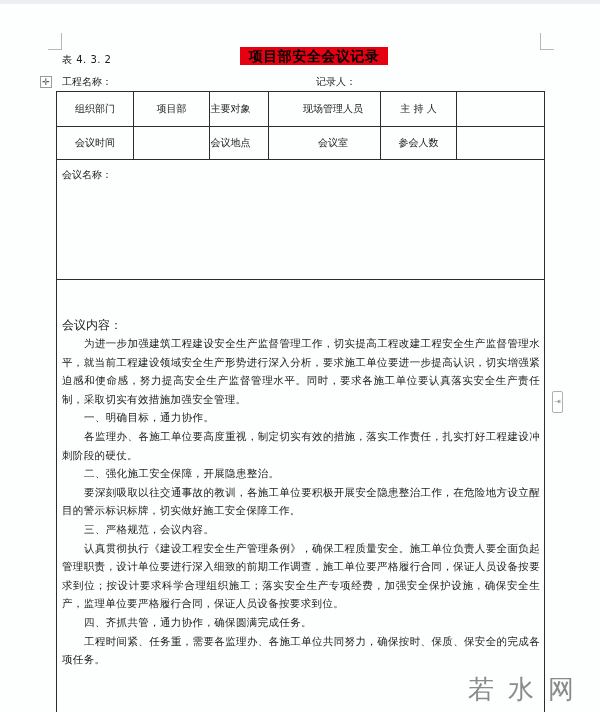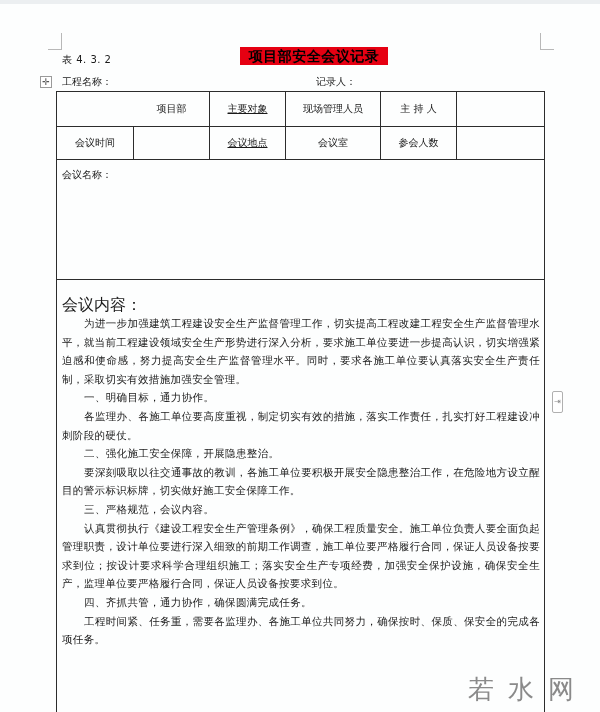--- a/index.html
+++ b/index.html
@@ -36,29 +36,29 @@
   .row.r1 { top:0; height:35px; }
   .row.r2 { top:35px; height:33px; }
   .row.r3 { top:68px; height:120px; }
   .cell {
     position:absolute; top:0; height:100%; border-right:1.5px solid #2c2c2c; box-sizing:border-box;
     font-size:10px; display:flex; align-items:center; justify-content:center; white-space:nowrap;
   }
   .cell.last { border-right:none; }
   .c1 { left:0; width:77px; }
   .c2 { left:77px; width:76px; }
-  .c3 { left:153px; width:76px;text-decoration:underline; }
+  .c3 { left:136px; width:76px; }
   .c4 { left:229px; width:95px; }
   .c5 { left:324px; width:76px; }
   .c6 { left:400px; width:88px; }
 
   .meeting-name-label { position:absolute; left:5px; top:8px; font-size:10px; }
 
   .content { position:absolute; left:5px; top:206px; width:478px; font-size:10.5px; line-height:18.6px; }
-  .content-label { font-size:16px; line-height:14px; margin-bottom:2px; }
+  .content-label { font-size:12px; line-height:14px; margin-bottom:2px;margin-top:20px; }
   .para { text-indent:2.1em; text-align:justify; word-break:break-all; letter-spacing:0.35px; }
 
   .side-btn {
     position:absolute; left:552px; top:391px; width:9px; height:20px;
     border:1px solid #b0b0b0; border-radius:2px; background:#fff; font-size:8px; color:#888;
     text-align:center; line-height:20px;
   }
   .watermark {
     position:absolute; left:468px; top:672px; font-size:26px; color:#8a8a8a; letter-spacing:14px;
     font-family:"DejaVu Sans", sans-serif; font-weight:300;
@@ -73,20 +73,21 @@
 
 <div class="table-no">表 4. 3. 2</div>
 <div class="title">项目部安全会议记录</div>
 
 <div class="move-handle">✛</div>
 <div class="project-name">工程名称：</div>
 <div class="recorder">记录人：</div>
 
 <div class="frame">
   <div class="row r1">
+    <div class="cell c1">组织部门</div>
     <div class="cell c2">项目部</div>
     <div class="cell c3">主要对象</div>
     <div class="cell c4">现场管理人员</div>
     <div class="cell c5">主 持 人</div>
     <div class="cell c6 last"></div>
   </div>
   <div class="row r2">
     <div class="cell c1">会议时间</div>
     <div class="cell c2"></div>
     <div class="cell c3">会议地点</div>

